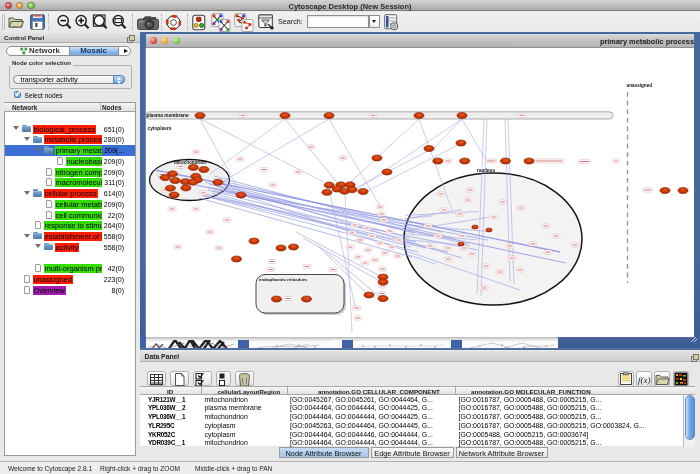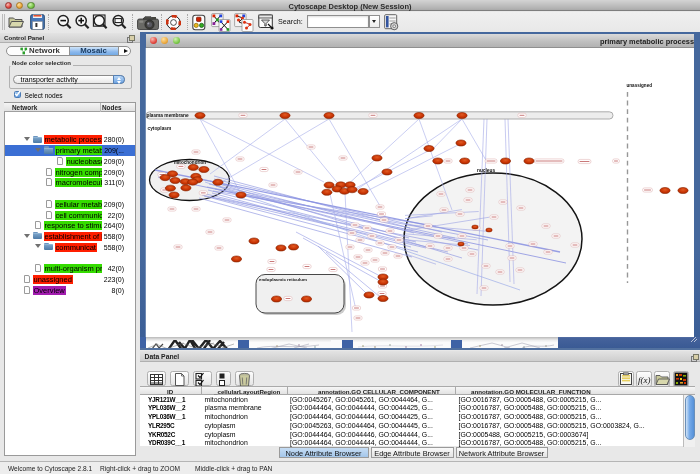--- a/index.html
+++ b/index.html
@@ -185,20 +185,27 @@
         <path d="M1.2 3.8 L2.8 5.6 L6.2 0.8" fill="none" stroke="#fff" stroke-width="1.4"></path>
       </svg>
     </div>
  <div id="cbxlab">Select nodes</div>
  <div id="treebox"></div>
  <div id="treehead">
       <span style="position:absolute;left:8px;top:1px;">Network</span>
       <span style="position:absolute;right:13px;top:1px;">Nodes</span>
       <span style="position:absolute;left:96px;top:0;height:9px;border-left:1px solid #bbb;"></span>
     </div>
+<div class="trow" style="top:90.7px;">
+      <span style="position:absolute;left:8.4px;top:2.8px;width:0;height:0;border-left:3.5px solid transparent;border-right:3.5px solid transparent;border-top:4.5px solid #707070;"></span>
+      <span style="position:absolute;left:17px;top:1.2px;width:4.5px;height:2px;background:#6b95c0;border-radius:1px 1px 0 0;"></span>
+      <span style="position:absolute;left:17px;top:2.6px;width:9px;height:6px;background:linear-gradient(#7fa8cf,#4d7aa6);border-radius:1px;box-shadow:inset 0 0.5px 0 #a8c6de;"></span>
+      <span style="position:absolute;left:27.5px;top:1px;max-width:69.5px;overflow:hidden;background:#ff1e00;color:#000;padding:0 1px;white-space:nowrap;">biological_process</span>
+      <span style="position:absolute;right:11px;top:1px;color:#000;font-size:7px;">651(0)</span>
+    </div>
 <div class="trow" style="top:101.4px;">
       <span style="position:absolute;left:19.4px;top:2.8px;width:0;height:0;border-left:3.5px solid transparent;border-right:3.5px solid transparent;border-top:4.5px solid #707070;"></span>
       <span style="position:absolute;left:28px;top:1.2px;width:4.5px;height:2px;background:#6b95c0;border-radius:1px 1px 0 0;"></span>
       <span style="position:absolute;left:28px;top:2.6px;width:9px;height:6px;background:linear-gradient(#7fa8cf,#4d7aa6);border-radius:1px;box-shadow:inset 0 0.5px 0 #a8c6de;"></span>
       <span style="position:absolute;left:38.5px;top:1px;max-width:58.5px;overflow:hidden;background:#ff1e00;color:#000;padding:0 1px;white-space:nowrap;">metabolic process</span>
       <span style="position:absolute;right:11px;top:1px;color:#000;font-size:7px;">280(0)</span>
     </div>
 <div class="trow" style="top:112.2px;background:#3b6fd4;">
       <span style="position:absolute;left:30.4px;top:2.8px;width:0;height:0;border-left:3.5px solid transparent;border-right:3.5px solid transparent;border-top:4.5px solid #707070;"></span>
       <span style="position:absolute;left:39px;top:1.2px;width:4.5px;height:2px;background:#6b95c0;border-radius:1px 1px 0 0;"></span>
@@ -214,20 +221,27 @@
 <div class="trow" style="top:133.6px;">
       <span style="position:absolute;left:40.5px;top:1px;width:6.5px;height:8.2px;background:#fdfdfd;border:0.6px solid #9a9a9a;border-radius:0 2px 0 0;"></span>
       <span style="position:absolute;left:49.5px;top:1px;max-width:47.5px;overflow:hidden;background:#35dc00;color:#000;padding:0 1px;white-space:nowrap;">nitrogen compo</span>
       <span style="position:absolute;right:11px;top:1px;color:#000;font-size:7px;">209(0)</span>
     </div>
 <div class="trow" style="top:144.3px;">
       <span style="position:absolute;left:40.5px;top:1px;width:6.5px;height:8.2px;background:#fdfdfd;border:0.6px solid #9a9a9a;border-radius:0 2px 0 0;"></span>
       <span style="position:absolute;left:49.5px;top:1px;max-width:47.5px;overflow:hidden;background:#35dc00;color:#000;padding:0 1px;white-space:nowrap;">macromolecule</span>
       <span style="position:absolute;right:11px;top:1px;color:#000;font-size:7px;">311(0)</span>
     </div>
+<div class="trow" style="top:155.0px;">
+      <span style="position:absolute;left:19.4px;top:2.8px;width:0;height:0;border-left:3.5px solid transparent;border-right:3.5px solid transparent;border-top:4.5px solid #707070;"></span>
+      <span style="position:absolute;left:28px;top:1.2px;width:4.5px;height:2px;background:#6b95c0;border-radius:1px 1px 0 0;"></span>
+      <span style="position:absolute;left:28px;top:2.6px;width:9px;height:6px;background:linear-gradient(#7fa8cf,#4d7aa6);border-radius:1px;box-shadow:inset 0 0.5px 0 #a8c6de;"></span>
+      <span style="position:absolute;left:38.5px;top:1px;max-width:58.5px;overflow:hidden;background:#ff1e00;color:#000;padding:0 1px;white-space:nowrap;">cellular process</span>
+      <span style="position:absolute;right:11px;top:1px;color:#000;font-size:7px;">614(0)</span>
+    </div>
 <div class="trow" style="top:165.8px;">
       <span style="position:absolute;left:40.5px;top:1px;width:6.5px;height:8.2px;background:#fdfdfd;border:0.6px solid #9a9a9a;border-radius:0 2px 0 0;"></span>
       <span style="position:absolute;left:49.5px;top:1px;max-width:47.5px;overflow:hidden;background:#35dc00;color:#000;padding:0 1px;white-space:nowrap;">cellular metabo</span>
       <span style="position:absolute;right:11px;top:1px;color:#000;font-size:7px;">209(0)</span>
     </div>
 <div class="trow" style="top:176.5px;">
       <span style="position:absolute;left:40.5px;top:1px;width:6.5px;height:8.2px;background:#fdfdfd;border:0.6px solid #9a9a9a;border-radius:0 2px 0 0;"></span>
       <span style="position:absolute;left:49.5px;top:1px;max-width:47.5px;overflow:hidden;background:#35dc00;color:#000;padding:0 1px;white-space:nowrap;">cell communicat</span>
       <span style="position:absolute;right:11px;top:1px;color:#000;font-size:7px;">22(0)</span>
     </div>
@@ -240,21 +254,21 @@
       <span style="position:absolute;left:19.4px;top:2.8px;width:0;height:0;border-left:3.5px solid transparent;border-right:3.5px solid transparent;border-top:4.5px solid #707070;"></span>
       <span style="position:absolute;left:28px;top:1.2px;width:4.5px;height:2px;background:#6b95c0;border-radius:1px 1px 0 0;"></span>
       <span style="position:absolute;left:28px;top:2.6px;width:9px;height:6px;background:linear-gradient(#7fa8cf,#4d7aa6);border-radius:1px;box-shadow:inset 0 0.5px 0 #a8c6de;"></span>
       <span style="position:absolute;left:38.5px;top:1px;max-width:58.5px;overflow:hidden;background:#ff1e00;color:#000;padding:0 1px;white-space:nowrap;">establishment of lo</span>
       <span style="position:absolute;right:11px;top:1px;color:#000;font-size:7px;">558(0)</span>
     </div>
 <div class="trow" style="top:208.6px;">
       <span style="position:absolute;left:30.4px;top:2.8px;width:0;height:0;border-left:3.5px solid transparent;border-right:3.5px solid transparent;border-top:4.5px solid #707070;"></span>
       <span style="position:absolute;left:39px;top:1.2px;width:4.5px;height:2px;background:#6b95c0;border-radius:1px 1px 0 0;"></span>
       <span style="position:absolute;left:39px;top:2.6px;width:9px;height:6px;background:linear-gradient(#7fa8cf,#4d7aa6);border-radius:1px;box-shadow:inset 0 0.5px 0 #a8c6de;"></span>
-      <span style="position:absolute;left:49.5px;top:1px;max-width:47.5px;overflow:hidden;background:#ff1e00;color:#000;padding:0 1px;white-space:nowrap;">communicat</span>
+      <span style="position:absolute;left:49.5px;top:1px;max-width:47.5px;overflow:hidden;background:#ff1e00;color:#000;padding:0 1px;white-space:nowrap;">activity</span>
       <span style="position:absolute;right:11px;top:1px;color:#000;font-size:7px;">558(0)</span>
     </div>
 <div class="trow" style="top:230.1px;">
       <span style="position:absolute;left:29.5px;top:1px;width:6.5px;height:8.2px;background:#fdfdfd;border:0.6px solid #9a9a9a;border-radius:0 2px 0 0;"></span>
       <span style="position:absolute;left:38.5px;top:1px;max-width:58.5px;overflow:hidden;background:#35dc00;color:#000;padding:0 1px;white-space:nowrap;">multi-organism pro</span>
       <span style="position:absolute;right:11px;top:1px;color:#000;font-size:7px;">42(0)</span>
     </div>
 <div class="trow" style="top:240.8px;">
       <span style="position:absolute;left:18.5px;top:1px;width:6.5px;height:8.2px;background:#fdfdfd;border:0.6px solid #9a9a9a;border-radius:0 2px 0 0;"></span>
       <span style="position:absolute;left:27.5px;top:1px;max-width:69.5px;overflow:hidden;background:#ff1e00;color:#000;padding:0 1px;white-space:nowrap;">unassigned</span>

